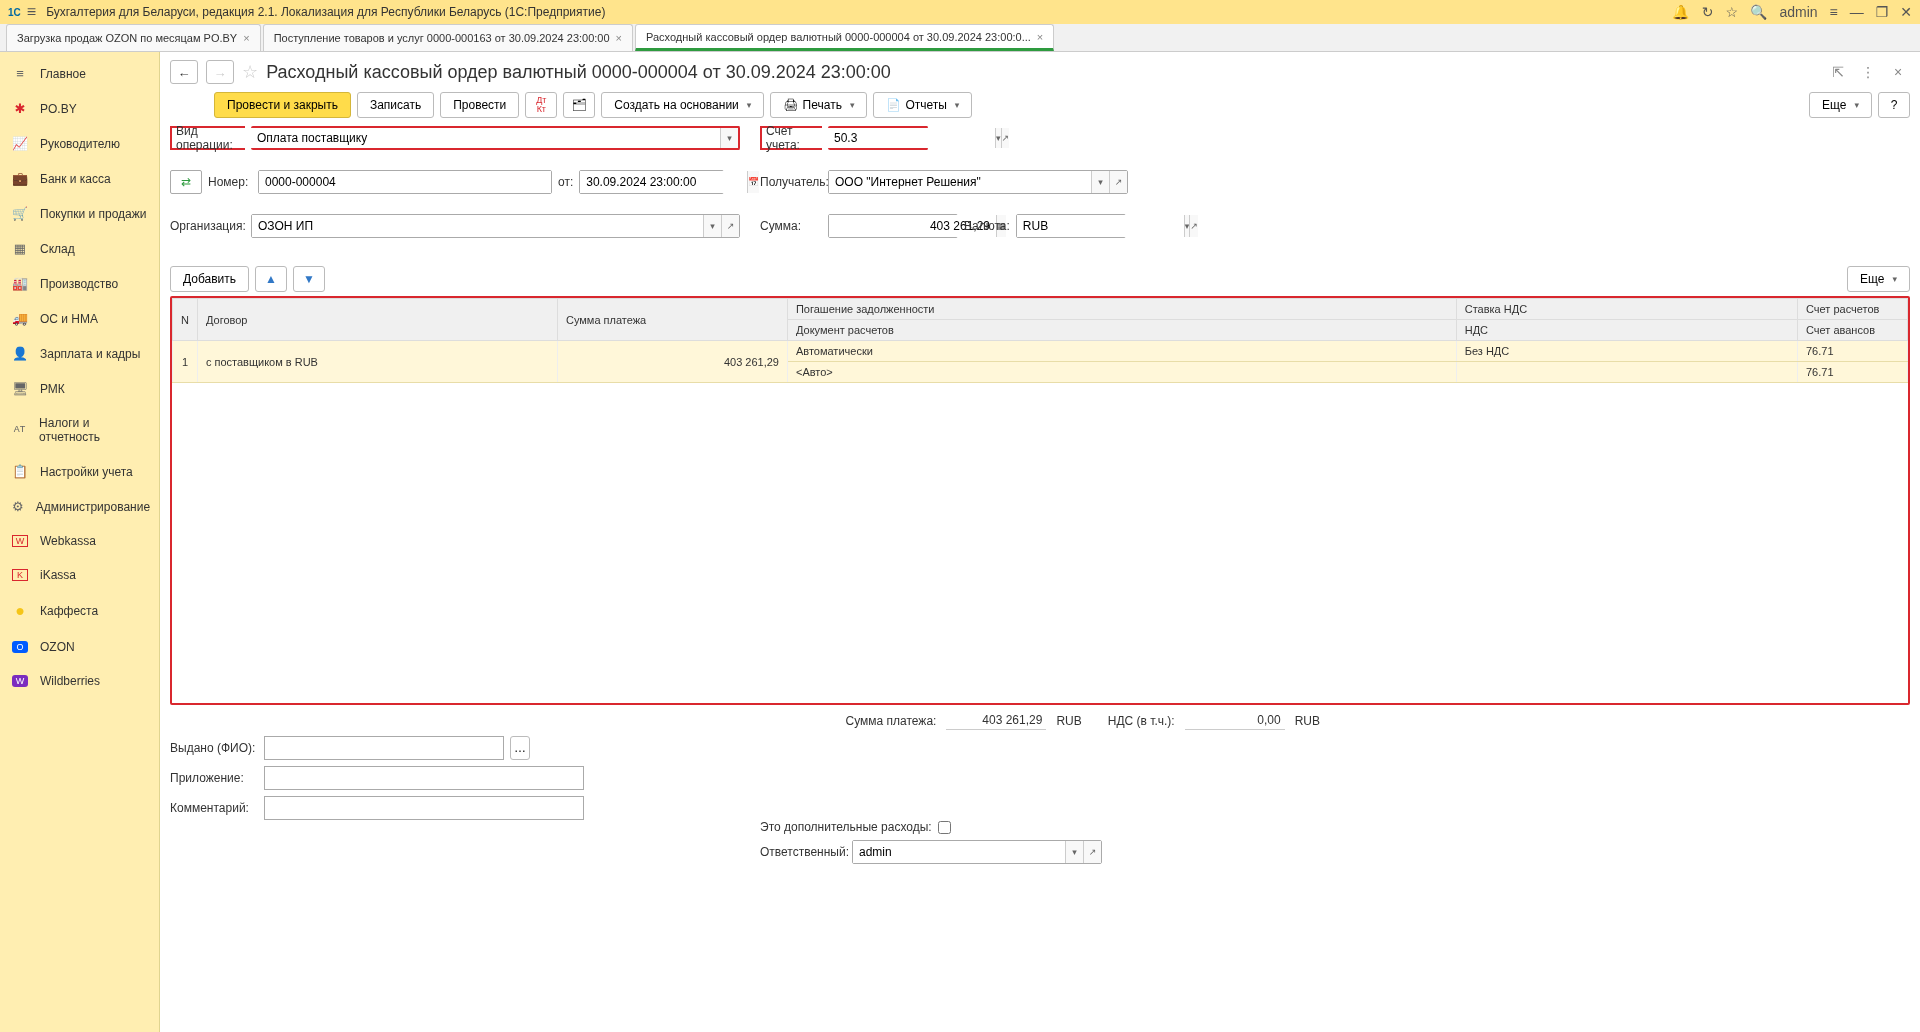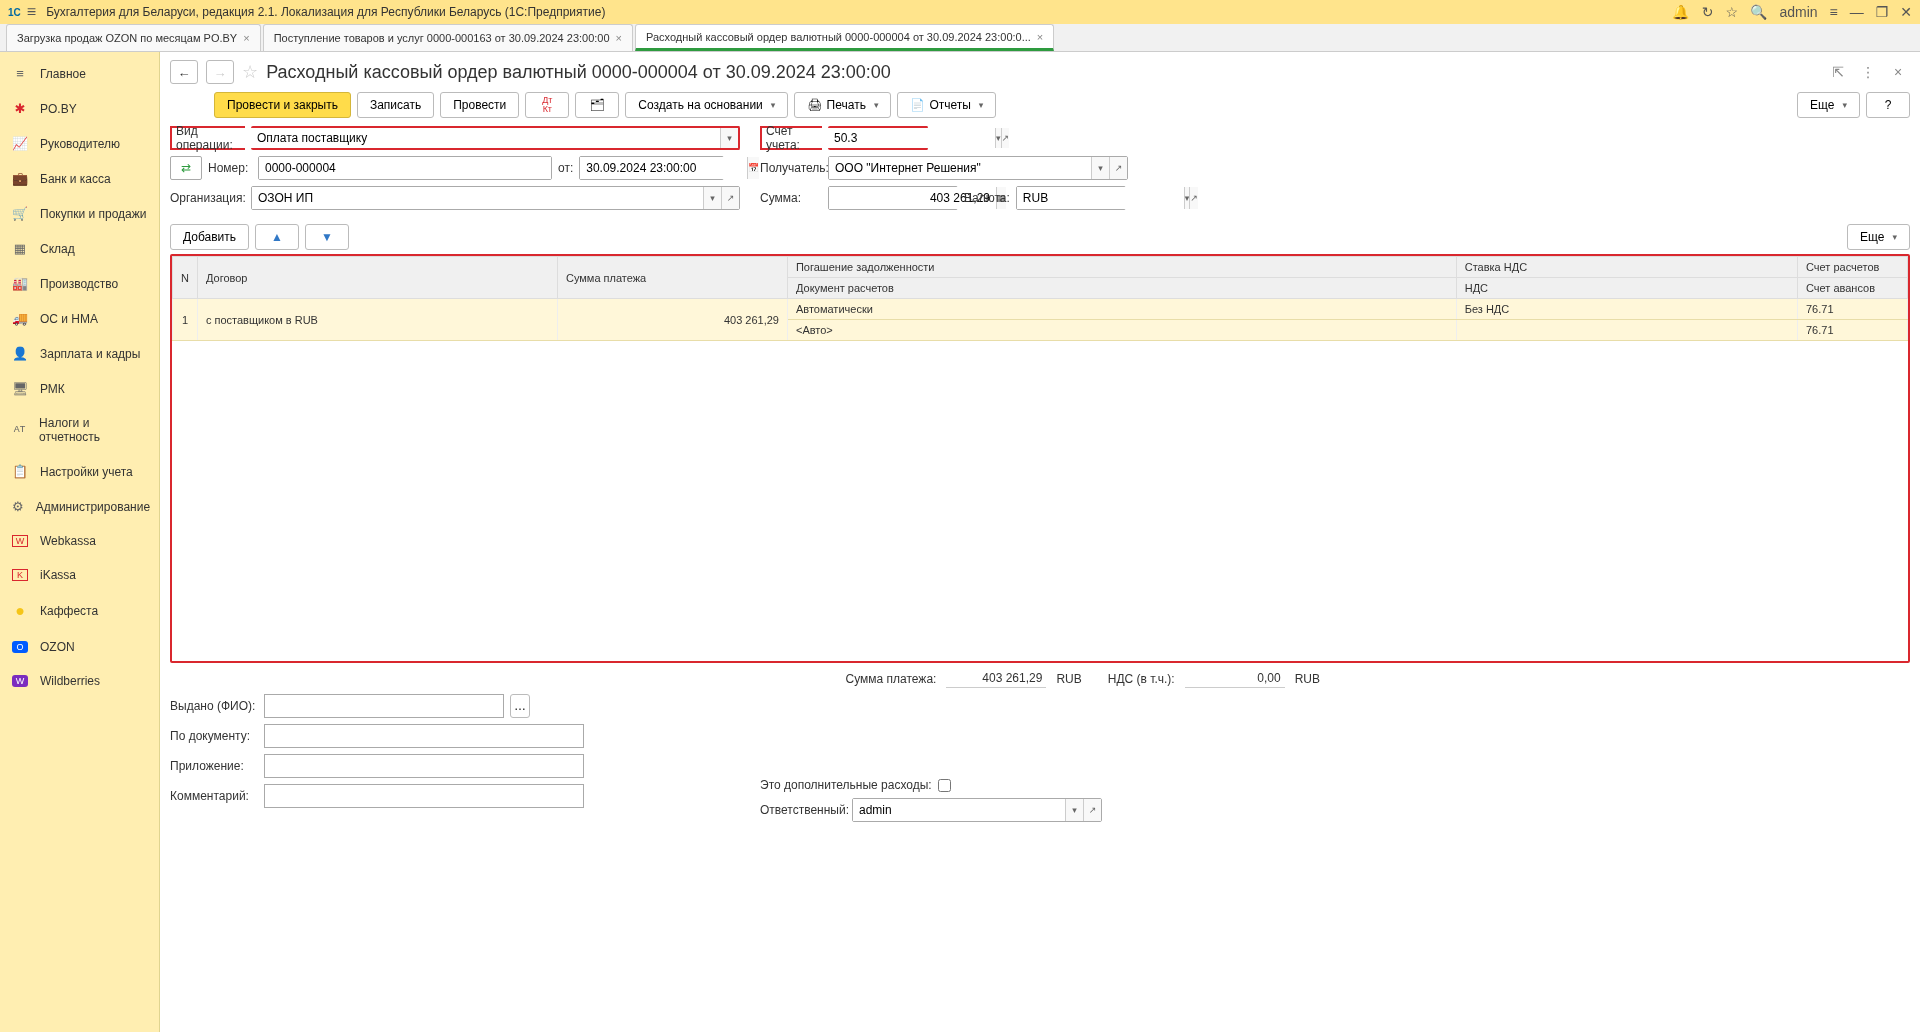--- a/index.html
+++ b/index.html
@@ -34,27 +34,27 @@
 .nav-btn.disabled { color: #ccc; }
 .star { color: #ccc; font-size: 18px; }
 .page-title { font-size: 18px; font-weight: 500; color: #333; }
 .header-actions { margin-left: auto; display: flex; gap: 6px; }
 .icon-btn-sm { width: 24px; height: 20px; display: flex; align-items: center; justify-content: center; color: #888; cursor: pointer; font-size: 14px; }
 
 
 .toolbar { display: flex; gap: 6px; margin-bottom: 8px; align-items: center; margin-left: 44px; }
 .btn { padding: 4px 12px; border: 1px solid #bbb; background: #fff; border-radius: 3px; cursor: pointer; font-size: 12px; height: 26px; display: flex; align-items: center; gap: 4px; }
 .btn.primary { background: #ffdc4a; border-color: #d4b63a; font-weight: 500; }
-.btn.icon-btn { padding: 4px 6px; width: 44px; justify-content: center; }
+.btn.icon-btn { padding: 4px 6px; width: 32px; justify-content: center; }
 .btn.dropdown::after { content: "▾"; margin-left: 4px; font-size: 9px; color: #666; }
 .toolbar-right { margin-left: auto; display: flex; gap: 6px; }
 
 
 .form-section { display: grid; grid-template-columns: 570px 1fr; column-gap: 20px; margin-bottom: 8px; }
-.form-row { display: flex; align-items: center; margin-bottom: 6px; gap: 6px; }
+.form-row { display: flex; align-items: center; margin-bottom: 20px; gap: 6px; }
 .form-label { width: 75px; text-align: left; font-size: 12px; color: #333; }
 .input-group { display: flex; border: 1px solid #aaa; border-radius: 2px; height: 24px; flex: 1; }
 .input-group.highlight { border: 2px solid #d9272e; }
 .input-group input { border: none; padding: 0 6px; font-size: 12px; flex: 1; outline: none; background: #fff; }
 .input-group .drop, .input-group .open-btn { width: 18px; border-left: 1px solid #ccc; display: flex; align-items: center; justify-content: center; font-size: 9px; color: #666; cursor: pointer; background: #f8f8f8; }
 .date-input { width: 145px; flex: none; }
 .small-input { width: 90px; flex: none; }
 .switch-btn { width: 32px; height: 24px; border: 1px solid #aaa; border-radius: 2px; background: #fff; display: flex; align-items: center; justify-content: center; color: #2e9b3f; cursor: pointer; }
 
 
@@ -350,24 +350,20 @@
 
     <div class="bottom-form">
       <div class="bottom-form-grid">
         <div>
           <div class="form-row">
             <span class="form-label">Выдано (ФИО):</span>
             <input class="input-plain" style="width: 240px;">
             <button class="btn icon-btn" style="width:20px;height:24px;padding:0">…</button>
           </div>
           <div class="form-row">
-            <span class="form-label">По документу:</span>
-            <input class="input-plain" style="width: 320px;">
-          </div>
-          <div class="form-row">
             <span class="form-label">Приложение:</span>
             <input class="input-plain" style="width: 320px;">
           </div>
           <div class="form-row">
             <span class="form-label">Комментарий:</span>
             <input class="input-plain" style="width: 320px;">
           </div>
         </div>
         <div>
           <div style="height:84px"></div>

